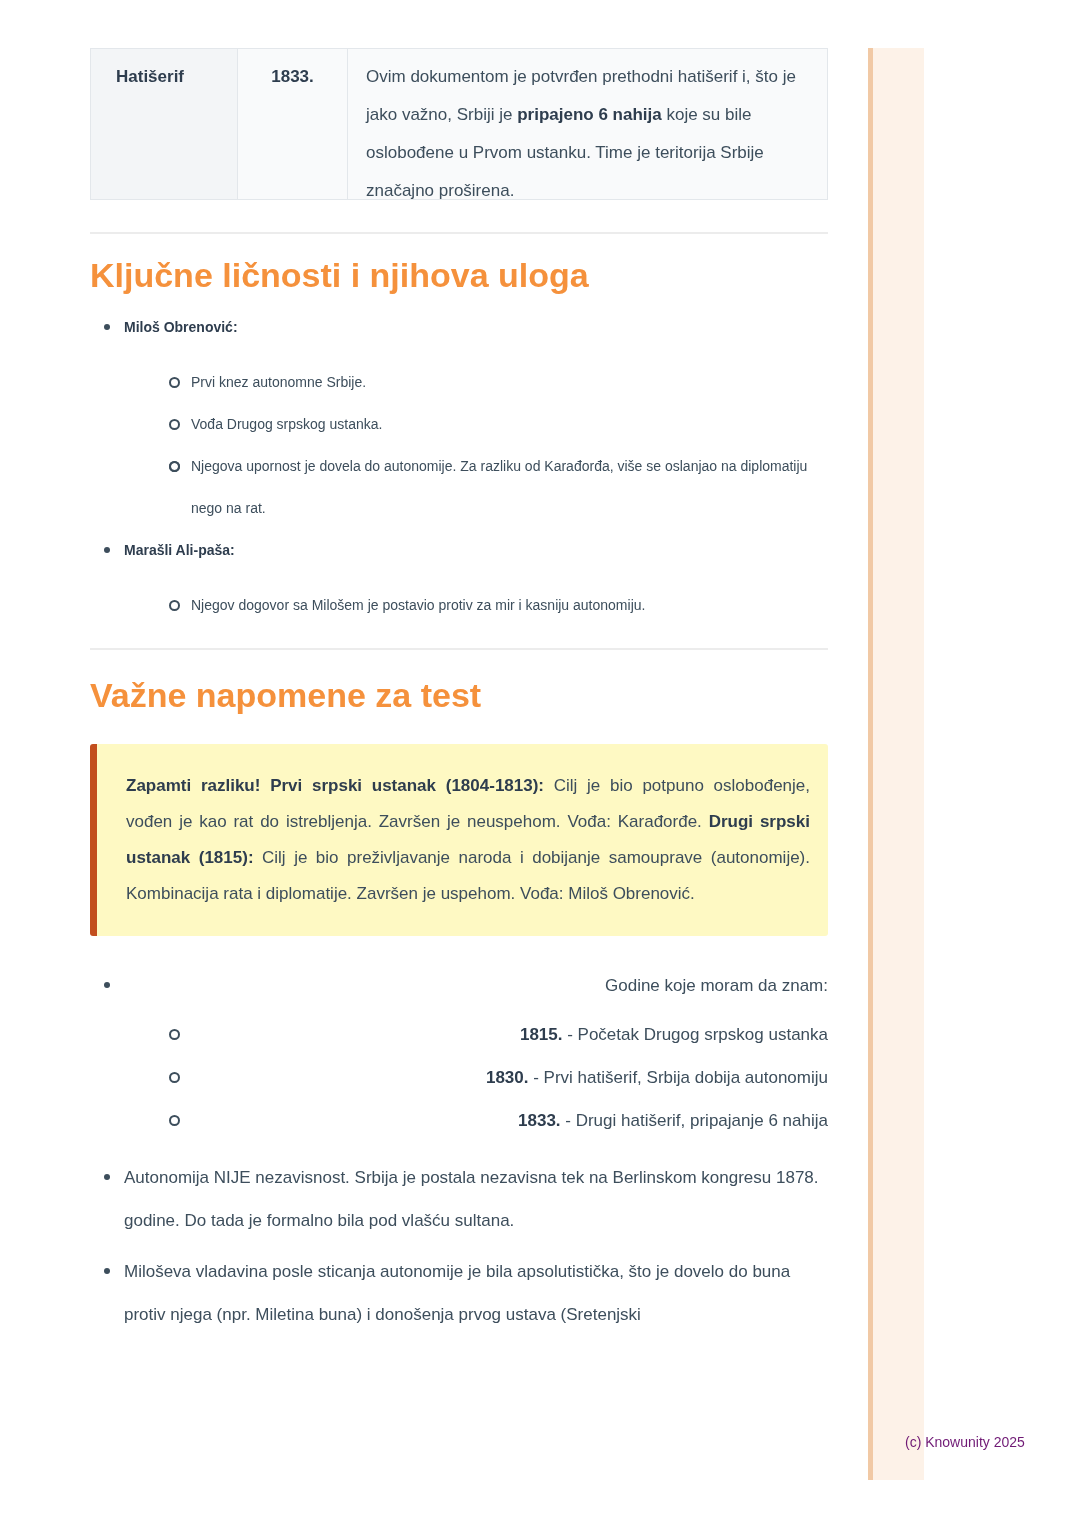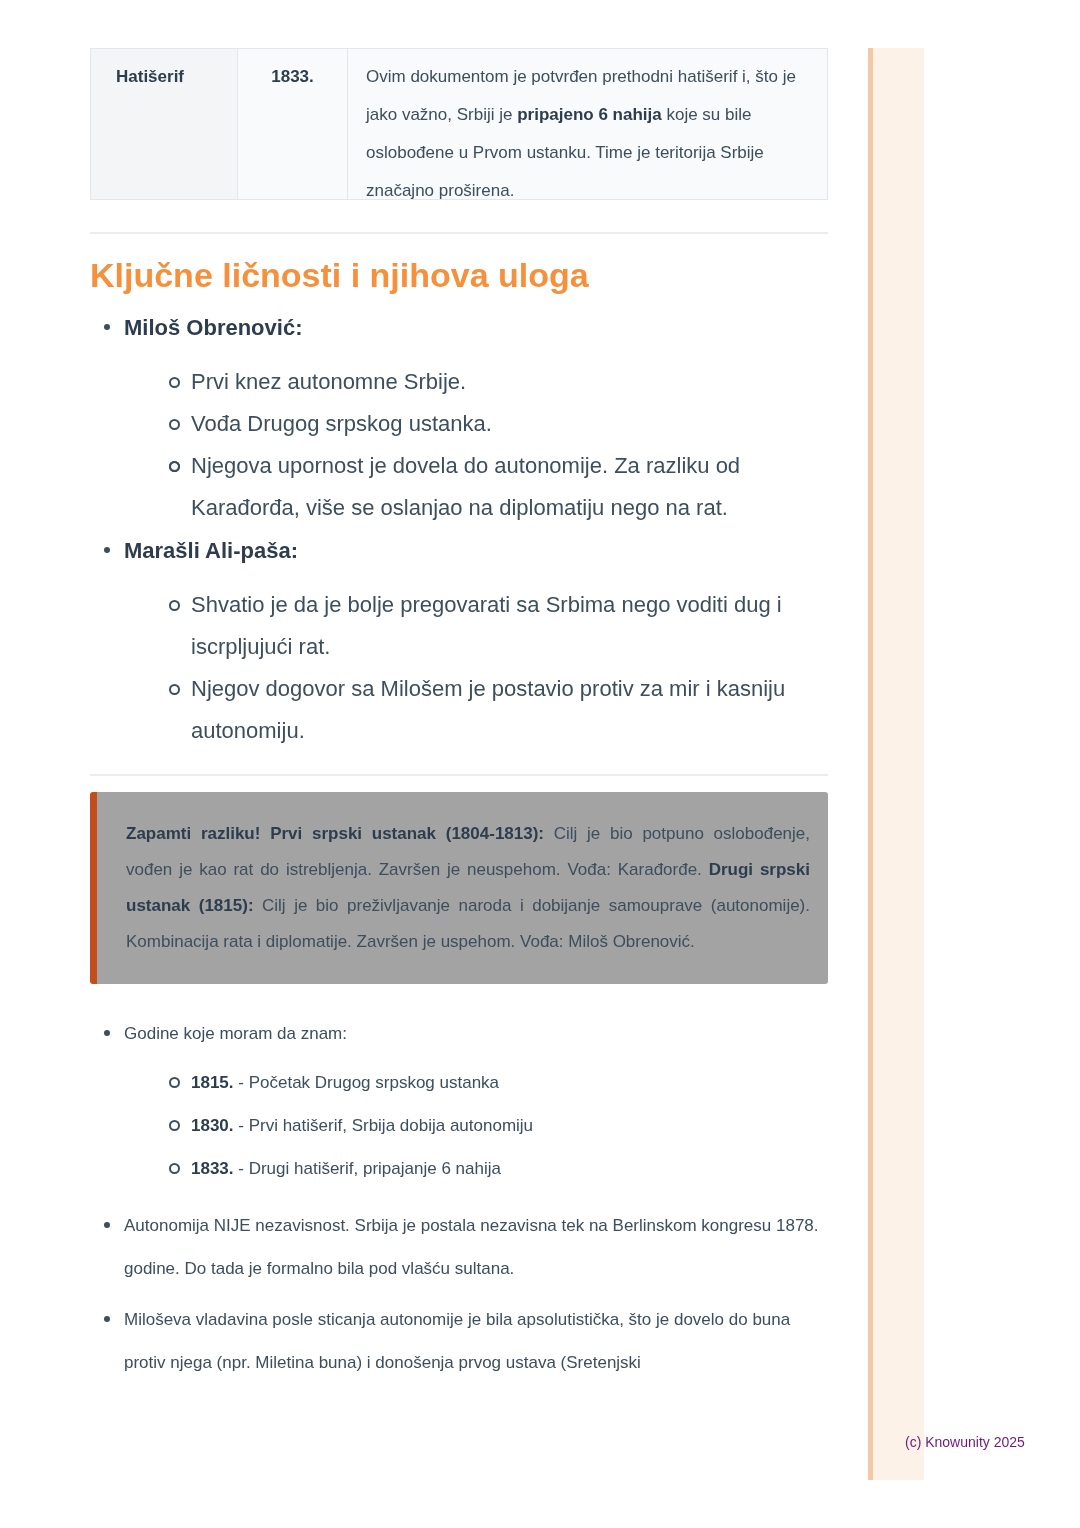--- a/index.html
+++ b/index.html
@@ -44,50 +44,50 @@
   .divider.d2{margin-top:22px;}
 
   h1{
     margin:0;color:#f5913c;
     font-size:34px;line-height:34px;font-weight:bold;
   }
   h1.first{margin-top:24px;}
   h1.second{margin-top:28px;}
 
   ul{list-style:none;margin:0;padding:0;}
-  .l1{margin-top:14px;font-size:22px;line-height:43px;}
+  .l1{margin-top:14px;font-size:14px;line-height:43px;}
   .l1 > li{position:relative;padding-left:34px;}
   .l2{margin-top:12px;line-height:42px;}
   .l2 > li{position:relative;padding-left:34px;margin-left:33px;}
 
   .dot{
     position:absolute;left:14px;top:18px;
     width:6px;height:6px;border-radius:50%;
     background:#3d4e5c;
   }
   .circ{
     position:absolute;left:12px;top:16px;
     width:7px;height:7px;border-radius:50%;
     border:2px solid #3d4e5c;background:transparent;
   }
 
   
   .callout{
     box-sizing:border-box;
-    margin-top:16px;
-    background:#a3a3a3;
+    margin-top:32px;
+    background:#fef9c3;
     border-left:7px solid #c24e1e;
     border-radius:3px;
     padding:24px 18px 24px 29px;
     font-size:17px;line-height:36px;
     text-align:justify;
   }
 
   .years{margin-top:28px;font-size:17px;line-height:43px;}
-  .years > li{position:relative;padding-left:34px;}
+  .years > li{position:relative;padding-left:34px;text-align:right;}
   .years .l2{margin-top:6px;line-height:43px;}
 
   .notes{margin-top:14px;font-size:17px;line-height:43px;}
   .notes > li{position:relative;padding-left:34px;margin-bottom:8px;}
 
   .footer{
     position:absolute;left:905px;top:1434px;z-index:3;
     font-size:14px;color:#701a75;white-space:nowrap;
   }
 </style>
@@ -124,28 +124,28 @@
           <li><span class="circ"></span><span>Prvi knez autonomne Srbije.</span></li>
           <li><span class="circ"></span><span>Vođa Drugog srpskog ustanka.</span></li>
           <li><span class="circ"></span></li>
           <li><span class="circ"></span><span>Njegova upornost je dovela do autonomije. Za razliku od Karađorđa, više se oslanjao na diplomatiju nego na rat.</span></li>
         </ul>
       </li>
       <li>
         <span class="dot"></span>
         <span class="b">Marašli Ali-paša:</span>
         <ul class="l2">
-          <li><span class="circ"></span><span>Shvatio je da je bolje pregovarati sa Srbima nego voditi dug i iscrpljujući rat.</span></li>
           <li><span class="circ"></span><span>Njegov dogovor sa Milošem je postavio protiv za mir i kasniju autonomiju.</span></li>
         </ul>
       </li>
     </ul>
 
     <div class="divider d2"></div>
 
+    <h1 class="second">Važne napomene za test</h1>
 
     <div class="callout">
       <span class="b">Zapamti razliku! Prvi srpski ustanak (1804-1813):</span><span> Cilj je bio potpuno oslobođenje, vođen je kao rat do istrebljenja. Završen je neuspehom. Vođa: Karađorđe. </span><span class="b">Drugi srpski ustanak (1815):</span><span> Cilj je bio preživljavanje naroda i dobijanje samouprave (autonomije). Kombinacija rata i diplomatije. Završen je uspehom. Vođa: Miloš Obrenović.</span>
     </div>
 
     <ul class="years">
       <li>
         <span class="dot"></span>
         <span>Godine koje moram da znam:</span>
         <ul class="l2">

